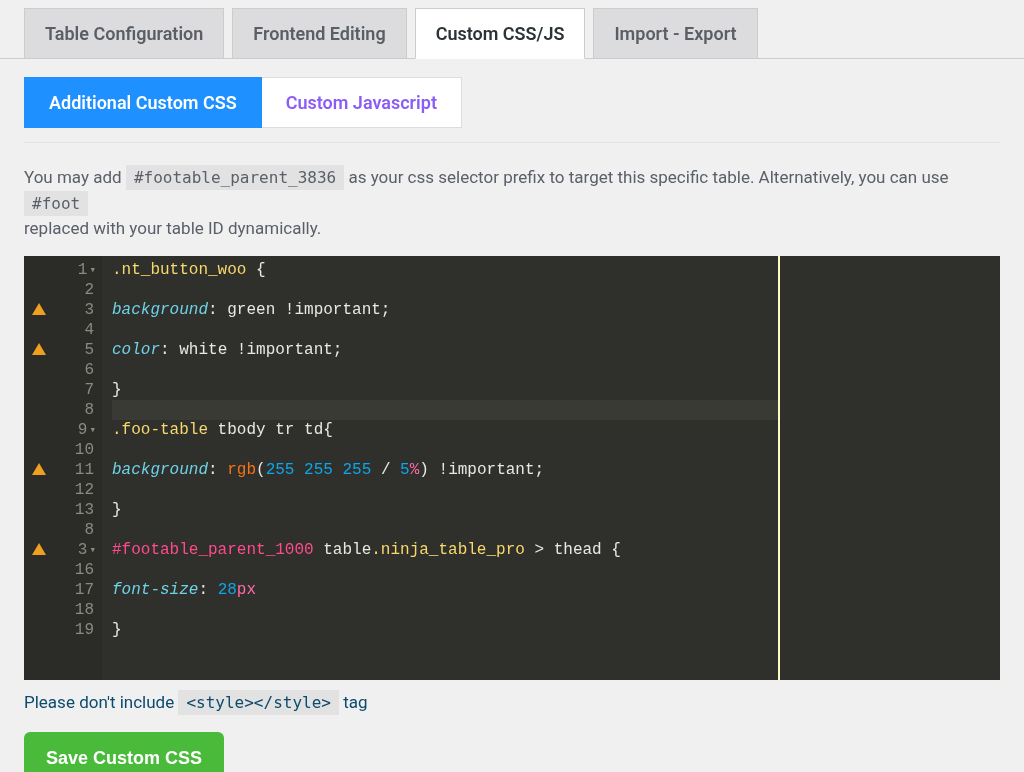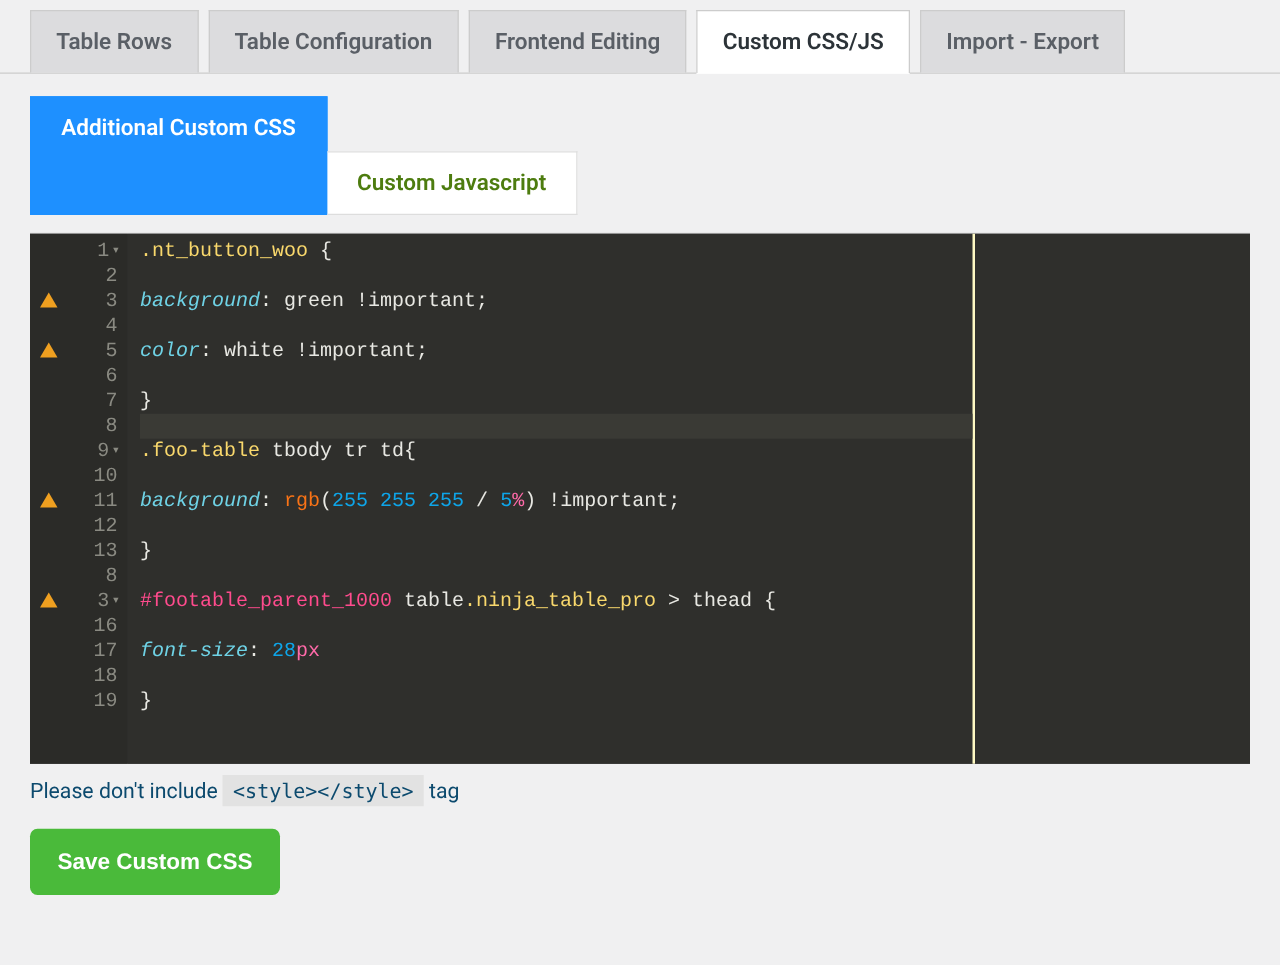--- a/index.html
+++ b/index.html
@@ -48,23 +48,22 @@
     cursor: pointer;
     border: 1px solid #ddd;
   }
   .tab-sec.active {
     background: #1e90ff;
     color: #fff;
     border-color: #1e90ff;
   }
   .tab-sec.inactive {
     background: #fff;
-    color: #4d7c0f;
+    color: #8b5cf6;
     border-left: none;
-    margin-top: 44px;
   }
   .help-text {
     font-size: 17px;
     color: #5a6069;
     margin: 22px 0 14px 0;
     line-height: 1.5;
   }
   .code-chip {
     background: #e2e2e2;
     padding: 3px 8px;
@@ -128,36 +127,42 @@
     font-size: 18px;
     font-weight: 600;
     border-radius: 6px;
     cursor:pointer;
   }
 </style>
 </head>
 <body>
 
 <div class="tabs-primary">
-  <div class="tab-primary">Table Rows</div>
   <div class="tab-primary">Table Configuration</div>
   <div class="tab-primary">Frontend Editing</div>
   <div class="tab-primary active">Custom CSS/JS</div>
   <div class="tab-primary">Import - Export</div>
 </div>
 
 <div class="content">
 
   
   <div class="tabs-secondary">
     <div class="tab-sec active">Additional Custom CSS</div>
     <div class="tab-sec inactive">Custom Javascript</div>
   </div>
 
   
+  <p class="help-text">
+    <span>You may add </span>
+    <span class="code-chip">#footable_parent_3836</span>
+    <span> as your css selector prefix to target this specific table. Alternatively, you can use </span>
+    <span class="code-chip">#foot</span><br>
+    <span>replaced with your table ID dynamically.</span>
+  </p>
 
   
   <div class="editor-wrap">
     <div class="gutter" id="gutter">
         <div class="gln">
           <span>1</span>
           <span class="fold">▾</span>
         </div>
         <div class="gln">
           <span>2</span>

